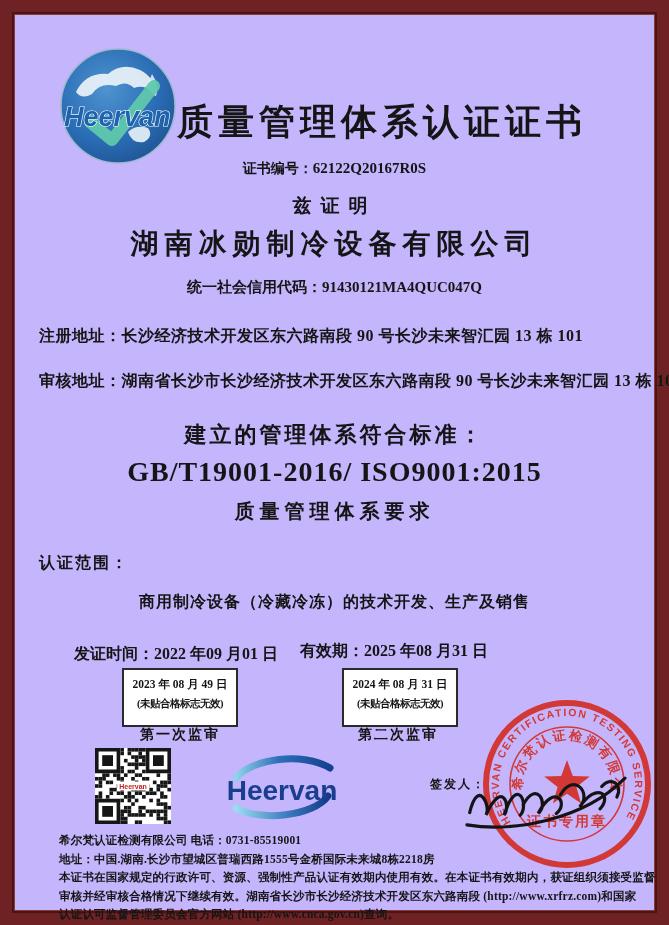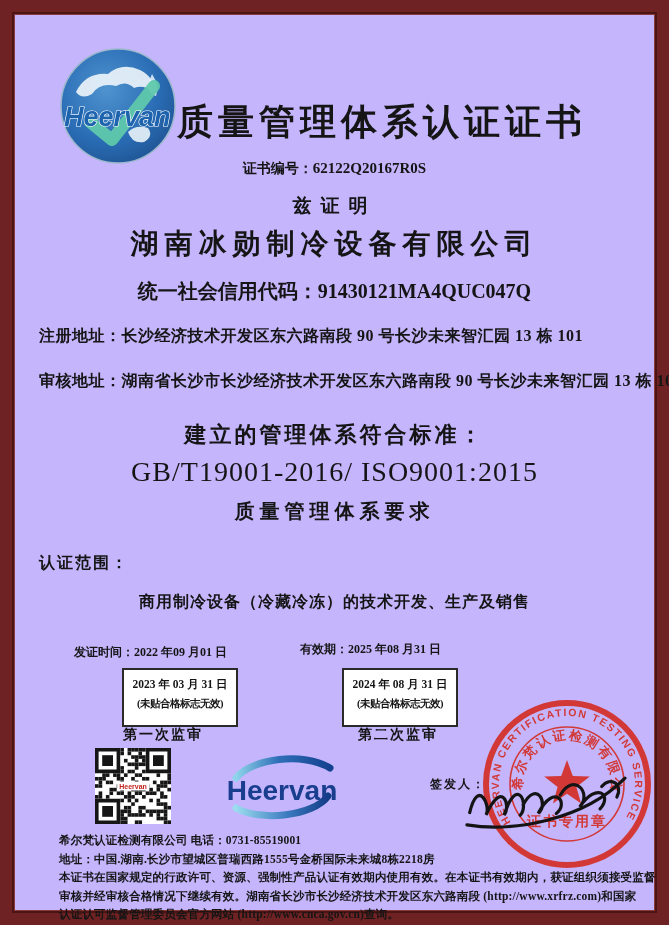--- a/index.html
+++ b/index.html
@@ -7,40 +7,40 @@
   .cert{position:absolute;inset:0;background:#c4b5fd;border:12px solid #6e2223;box-shadow:inset 0 0 0 2px #4c1414, inset 0 0 0 3px #8a3b39;}
   .abs{position:absolute;}
   .ctr{left:0;width:645px;text-align:center;}
   .b{font-weight:bold;}
 
   .title{top:86px;left:150px;width:440px;text-align:center;font-size:36px;font-weight:bold;letter-spacing:5px;white-space:nowrap;}
   .cert-no{top:148px;font-size:15px;}
   .cert-no .lbl{font-size:14px;}
   .proof{top:181px;font-size:19px;letter-spacing:9px;}
   .company{top:213px;font-size:28px;letter-spacing:6px;}
-  .credit{top:266px;font-size:20px;}
+  .credit{top:266px;font-size:15px;}
   .addr{left:27px;width:620px;font-size:16px;font-weight:600;letter-spacing:.5px;white-space:nowrap;}
   .addr1{top:314px;}
   .addr2{top:359px;}
   .std-header{top:408px;font-size:22px;letter-spacing:3px;}
-  .std-code{top:444px;font-size:28px;font-weight:normal;letter-spacing:1px;}
+  .std-code{top:444px;font-size:28px;font-weight:bold;letter-spacing:1px;}
   .std-name{top:486px;font-size:20px;letter-spacing:5px;}
   .scope-label{top:541px;left:27px;font-size:16px;font-weight:600;letter-spacing:2px;}
   .scope-text{top:580px;font-size:16px;font-weight:600;letter-spacing:1px;}
 
-  .date-line{font-size:12px;font-weight:bold;white-space:nowrap;}
+  .date-line{font-size:16px;font-weight:bold;white-space:nowrap;}
   .issue-line{top:632px;left:62px;}
   .valid-line{top:629px;left:288px;}
   .audit-box{width:112px;height:48px;border:2px solid #2a2a2a;text-align:center;padding-top:7px;background:#fff;}
   .box1{left:110px;top:656px;}
   .box2{left:330px;top:656px;}
   .audit-box .d{font-size:11.5px;font-weight:600;display:block;}
   .audit-box .n{font-size:10.5px;font-weight:bold;display:block;margin-top:5px;letter-spacing:-0.5px;}
   .audit-cap{top:714px;width:116px;text-align:center;font-size:14px;font-weight:bold;letter-spacing:2px;}
-  .cap1{left:93px;}
+  .cap1{left:110px;}
   .cap2{left:328px;}
 
   .qr{left:83px;top:736px;width:76px;height:76px;}
   .qr-label{position:absolute;left:50%;top:50%;transform:translate(-50%,-50%);background:#fff;color:#c4221d;font-size:7px;font-weight:bold;line-height:7px;padding:1px 2px;font-family:"Liberation Sans",sans-serif;}
   .logo-bottom{left:208px;top:740px;width:124px;height:76px;}
   .issuer{left:418px;top:764px;font-size:12px;font-weight:bold;letter-spacing:2px;z-index:7;text-align:right;}
   .seal{left:464px;top:681px;width:182px;height:182px;opacity:.93;z-index:5;}
   .signature{left:448px;top:740px;width:180px;height:80px;z-index:6;}
 
   .footer{left:27px;top:819px;width:620px;font-size:11.5px;line-height:18.6px;font-weight:bold;letter-spacing:0.2px;z-index:2;margin-left:20px;}
@@ -97,21 +97,21 @@
   <div class="abs ctr scope-text">商用制冷设备（冷藏冷冻）的技术开发、生产及销售</div>
 
   <div class="abs date-line issue-line">
     <span>发证时间：</span><span>2022 年09 月01 日</span>
   </div>
   <div class="abs date-line valid-line">
     <span>有效期：</span><span>2025 年08 月31 日</span>
   </div>
 
   <div class="abs audit-box box1">
-    <span class="d">2023 年 03 月 31 日</span>
+    <span class="d">2023 年 08 月 49 日</span>
     <span class="n">(未贴合格标志无效)</span>
   </div>
   <div class="abs audit-box box2">
     <span class="d">2024 年 08 月 31 日</span>
     <span class="n">(未贴合格标志无效)</span>
   </div>
   <div class="abs audit-cap cap1">第一次监审</div>
   <div class="abs audit-cap cap2">第二次监审</div>
 
   <div class="abs qr">

